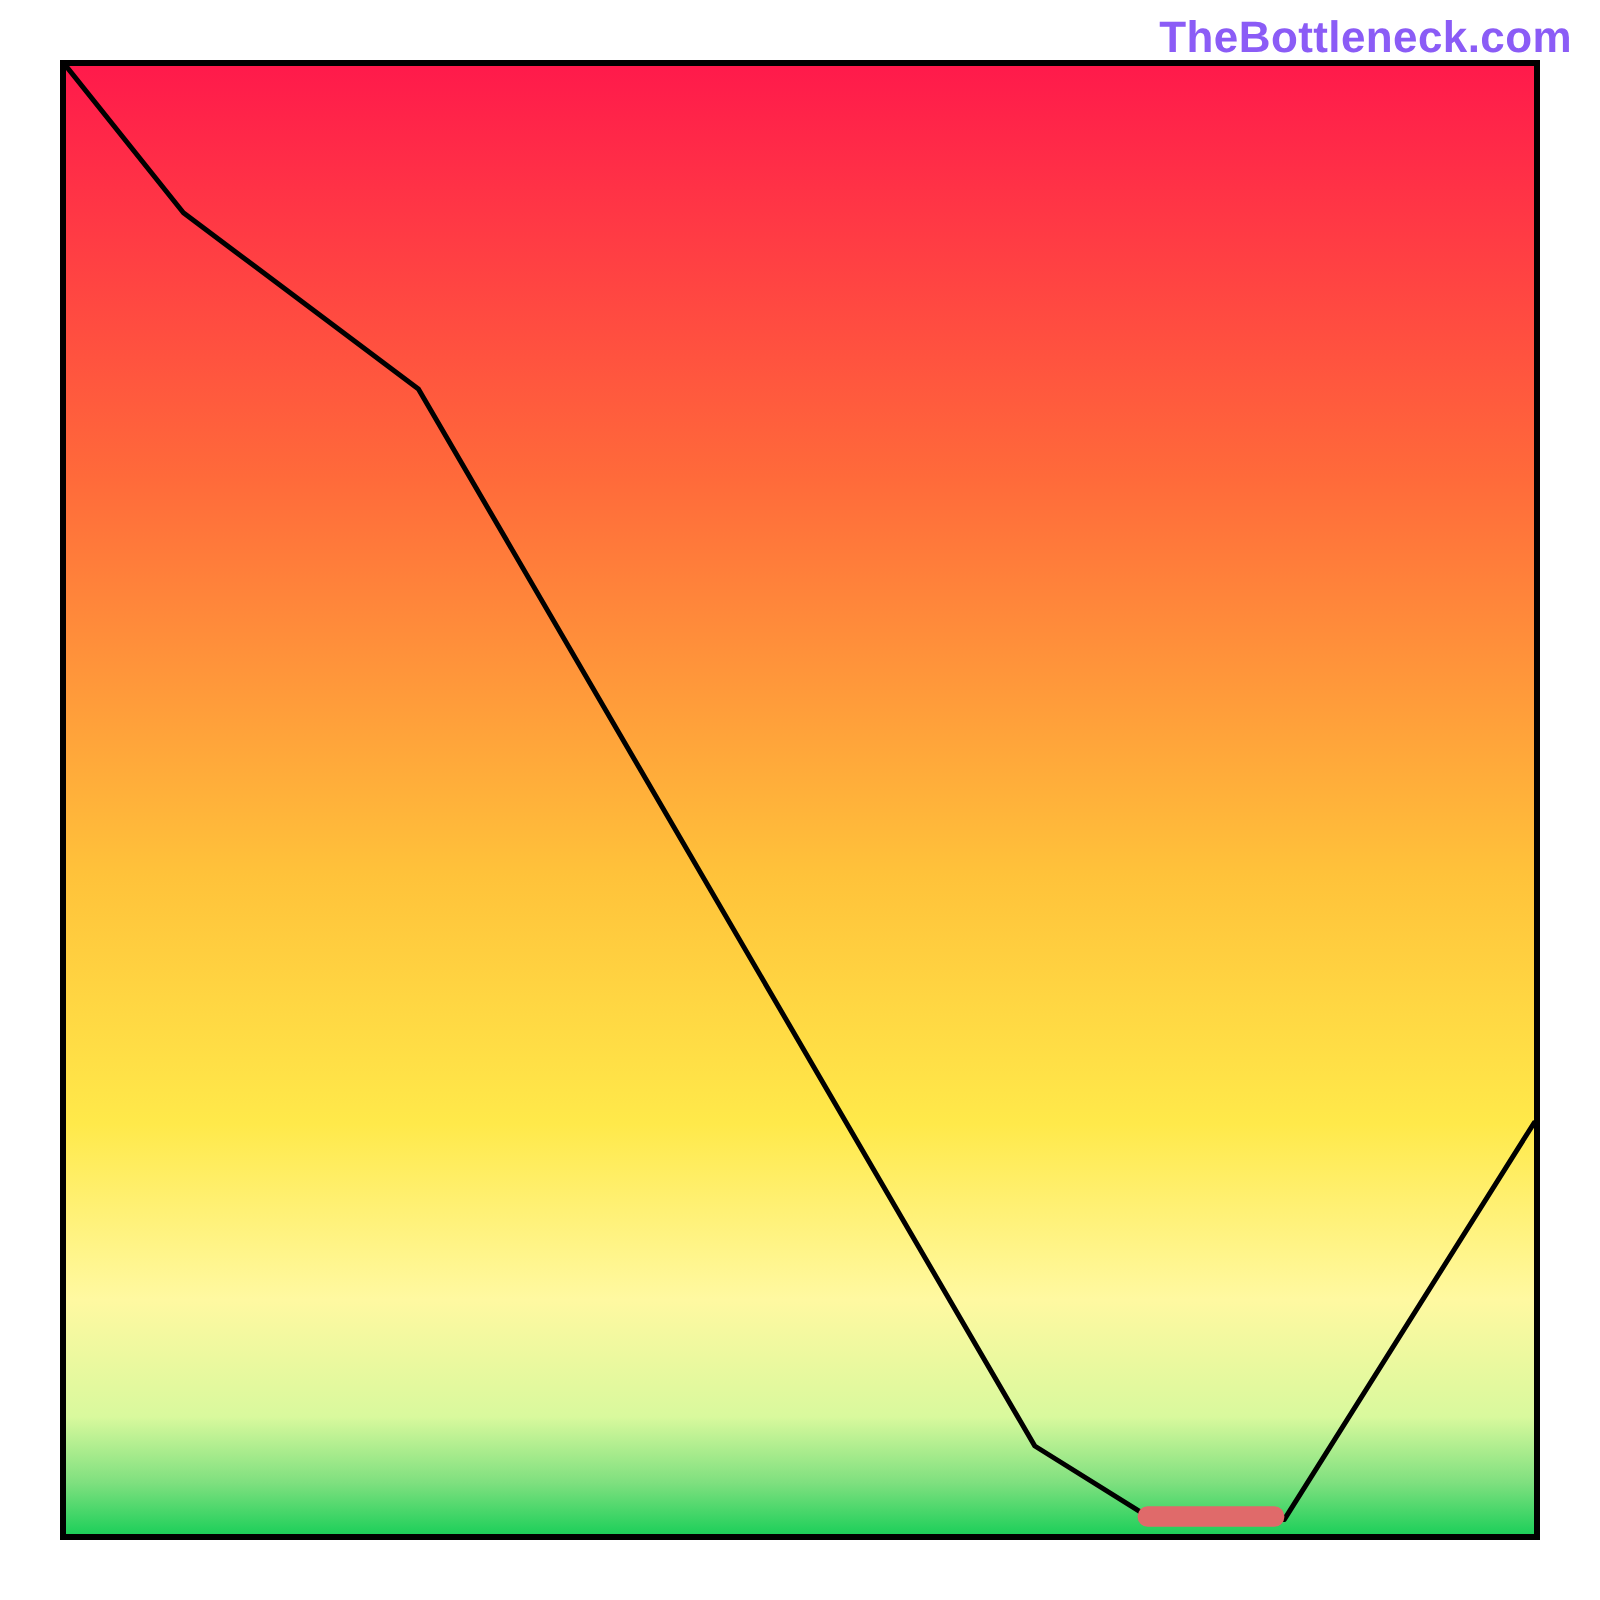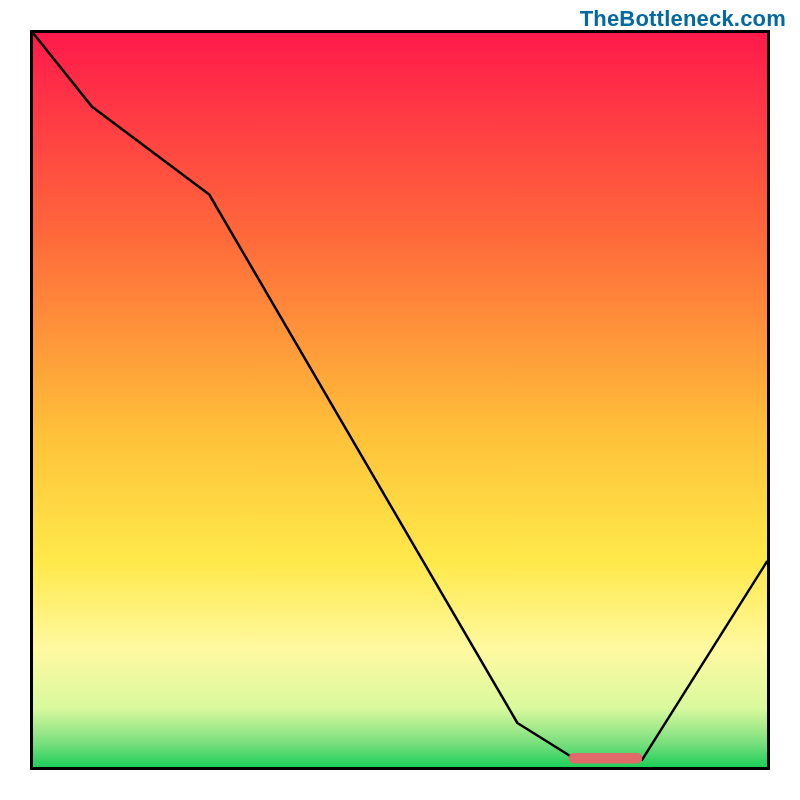--- a/index.html
+++ b/index.html
@@ -15,21 +15,21 @@
     position: relative;
     width: 800px;
     height: 800px;
   }
   .watermark {
     position: absolute;
     top: 6px;
     right: 14px;
     font-size: 22px;
     font-weight: 600;
-    color: #0369a1;
+    color: #8b5cf6;
     letter-spacing: 0.2px;
     user-select: none;
   }
   .plot {
     position: absolute;
     left: 30px;
     top: 30px;
     width: 740px;
     height: 740px;
     box-sizing: border-box;

